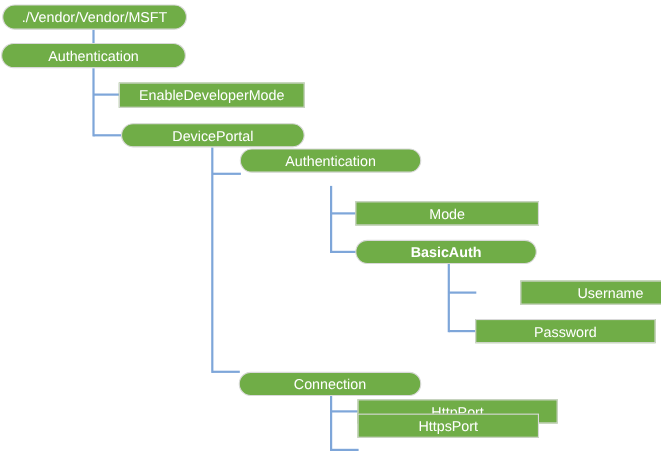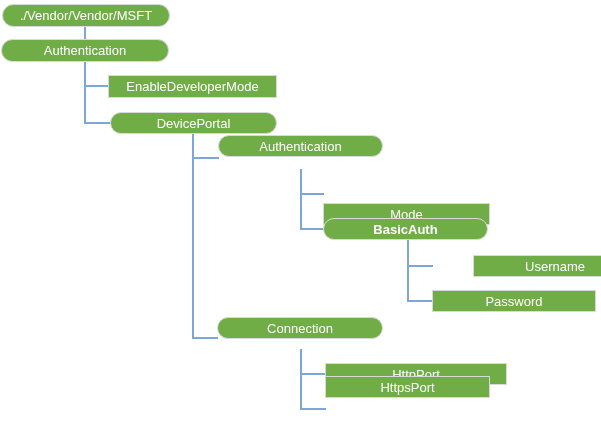--- a/index.html
+++ b/index.html
@@ -56,21 +56,21 @@
   <div class="line" style="left:408px; top:300px; width:25px; height:2px;"></div>
   <div class="line" style="left:300px; top:349px; width:2px;  height:61px;"></div>
   <div class="line" style="left:301px; top:373px; width:25px; height:2px;"></div>
   <div class="line" style="left:301px; top:408px; width:25px; height:2px;"></div>
 
   <div class="node pill" style="left:2px;   top:4px;   width:168px; height:23px;">./Vendor/Vendor/MSFT</div>
   <div class="node pill" style="left:1px;   top:39px;  width:168px; height:23px;">Authentication</div>
   <div class="node rect" style="left:108px; top:75px;  width:169px; height:23px;">EnableDeveloperMode</div>
   <div class="node pill" style="left:110px; top:112px; width:167px; height:22px;">DevicePortal</div>
   <div class="node pill" style="left:218px; top:135px; width:165px; height:22px;">Authentication</div>
-  <div class="node rect" style="left:323px; top:183px; width:167px; height:22px;margin-top:20px;">Mode</div>
+  <div class="node rect" style="left:323px; top:183px; width:167px; height:22px;">Mode</div>
   <div class="node pill" style="left:323px; top:218px; width:165px; height:22px;font-weight:bold;">BasicAuth</div>
   <div class="node rect" style="left:432px; top:255px; width:164px; height:22px;margin-left:41px;">Username</div>
   <div class="node rect" style="left:432px; top:290px; width:164px; height:22px;text-align:right;">Password</div>
-  <div class="node pill" style="left:217px; top:317px; width:166px; height:22px;text-align:right;">Connection</div>
+  <div class="node pill" style="left:217px; top:338px; width:166px; height:22px;text-align:right;">Connection</div>
   <div class="node rect" style="left:325px; top:363px; width:182px; height:22px;">HttpPort</div>
   <div class="node rect" style="left:325px; top:376px; width:165px; height:22px;">HttpsPort</div>
 
 </div>
 
 </body></html>

